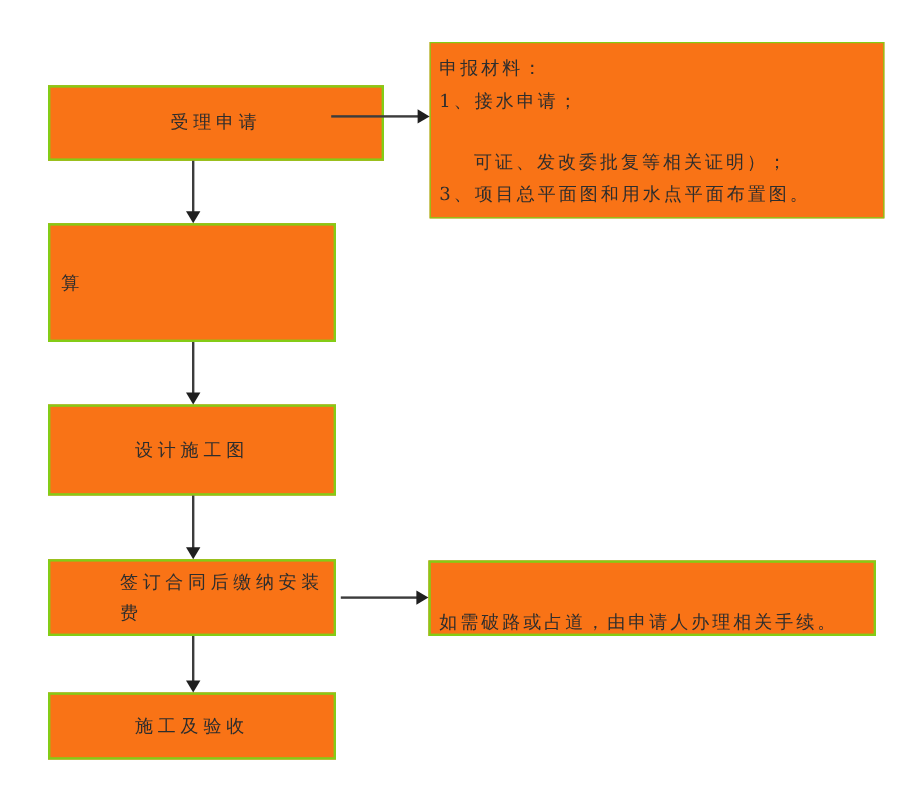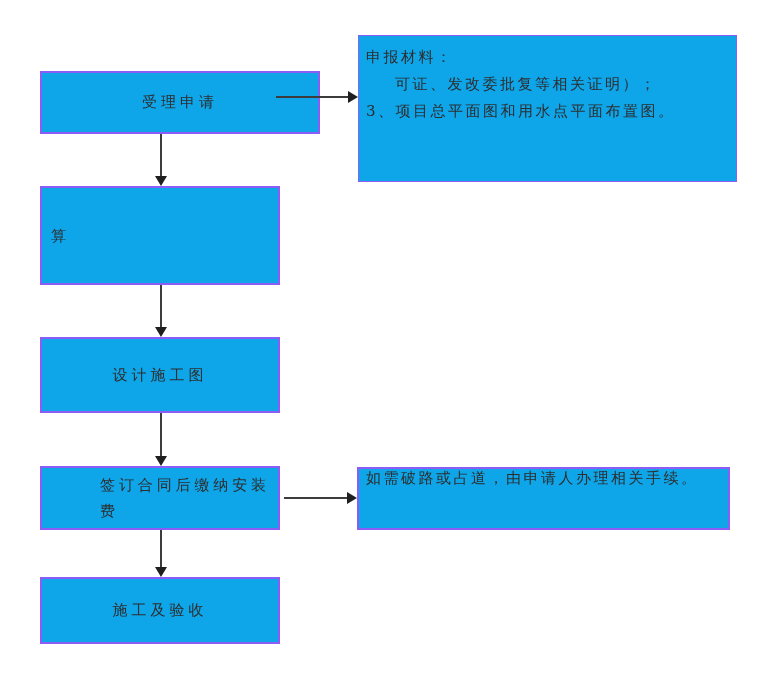--- a/index.html
+++ b/index.html
@@ -2,48 +2,48 @@
 <html><head>
 <meta charset="utf-8">
 <style>
   html,body{margin:0;padding:0;}
   body{
     width:767px;height:674px;position:relative;background:#ffffff;
     font-family:"DejaVu Serif","Liberation Serif",serif;
     color:#2d2d2d;overflow:hidden;
   }
   .box{
-    position:absolute;background:#0ea5e9;border:2px solid #8b5cf6;
+    position:absolute;background:#f97316;border:2px solid #84cc16;
     box-sizing:border-box;font-size:15px;color:#2d2d2d;
   }
   .center-box{display:flex;align-items:center;justify-content:center;}
   .center-box .label{letter-spacing:4px;white-space:nowrap;}
 
   #step1{left:40px;top:71px;width:280px;height:63px;}
   #step2{left:40px;top:186px;width:240px;height:99px;padding:6px 9px;display:flex;flex-direction:column;justify-content:center;}
   #step3{left:40px;top:337px;width:240px;height:76px;}
   #step4{left:40px;top:466px;width:240px;height:64px;padding:0 10px;display:flex;flex-direction:column;justify-content:center;}
-  #step5{left:40px;top:577px;width:240px;height:67px;}
+  #step5{left:40px;top:577px;width:240px;height:56px;}
 
   .jline{text-align:justify;text-align-last:justify;line-height:32px;letter-spacing:2px;}
   .lline{text-align:left;line-height:32px;letter-spacing:2px;}
   #step4 .jline{line-height:26px;margin-left:48px;}
   #step4 .cline{text-align:center;line-height:26px;letter-spacing:4px;}
 
   #materials-box{
     left:358px;top:35px;width:379px;height:147px;border-width:1px;
     padding:8px 8px 0 7px;line-height:27px;letter-spacing:2.5px;
   }
   #materials-box .line{white-space:nowrap;}
   #materials-box .hang{padding-left:29px;text-indent:-29px;}
-  #materials-box .cont{padding-left:29px;}
+  #materials-box .cont{padding-left:29px;margin-top:24px;}
 
   #road-note-box{
     left:357px;top:467px;width:373px;height:63px;
-    display:flex;align-items:flex-start;padding:0 5px 0 7px;letter-spacing:2.5px;
+    display:flex;align-items:flex-end;padding:0 5px 0 7px;letter-spacing:2.5px;
   }
   #road-note-box .label{white-space:nowrap;}
 
   
   .varrow{position:absolute;width:12px;}
   .varrow .shaft{position:absolute;left:5px;top:0;width:2px;background:#3c3c3c;}
   .varrow .head{position:absolute;left:0;bottom:0;width:0;height:0;
     border-left:6px solid transparent;border-right:6px solid transparent;
     border-top:10px solid #1f1f1f;}
   .harrow{position:absolute;height:12px;}
@@ -79,20 +79,21 @@
   <div class="box" id="step4">
     <div class="jline">签订合同后缴纳安装费</div>
   </div>
 
   <div class="box center-box" id="step5">
     <span class="label">施工及验收</span>
   </div>
 
   <div class="box" id="materials-box">
     <div class="line">申报材料：</div>
+    <div class="line hang">1、接水申请；</div>
     <div class="line cont">可证、发改委批复等相关证明）；</div>
     <div class="line hang">3、项目总平面图和用水点平面布置图。</div>
   </div>
 
   <div class="box" id="road-note-box">
     <span class="label">如需破路或占道，由申请人办理相关手续。</span>
   </div>
 
   <div class="varrow" id="arrow-v1">
     <div class="shaft"></div>

